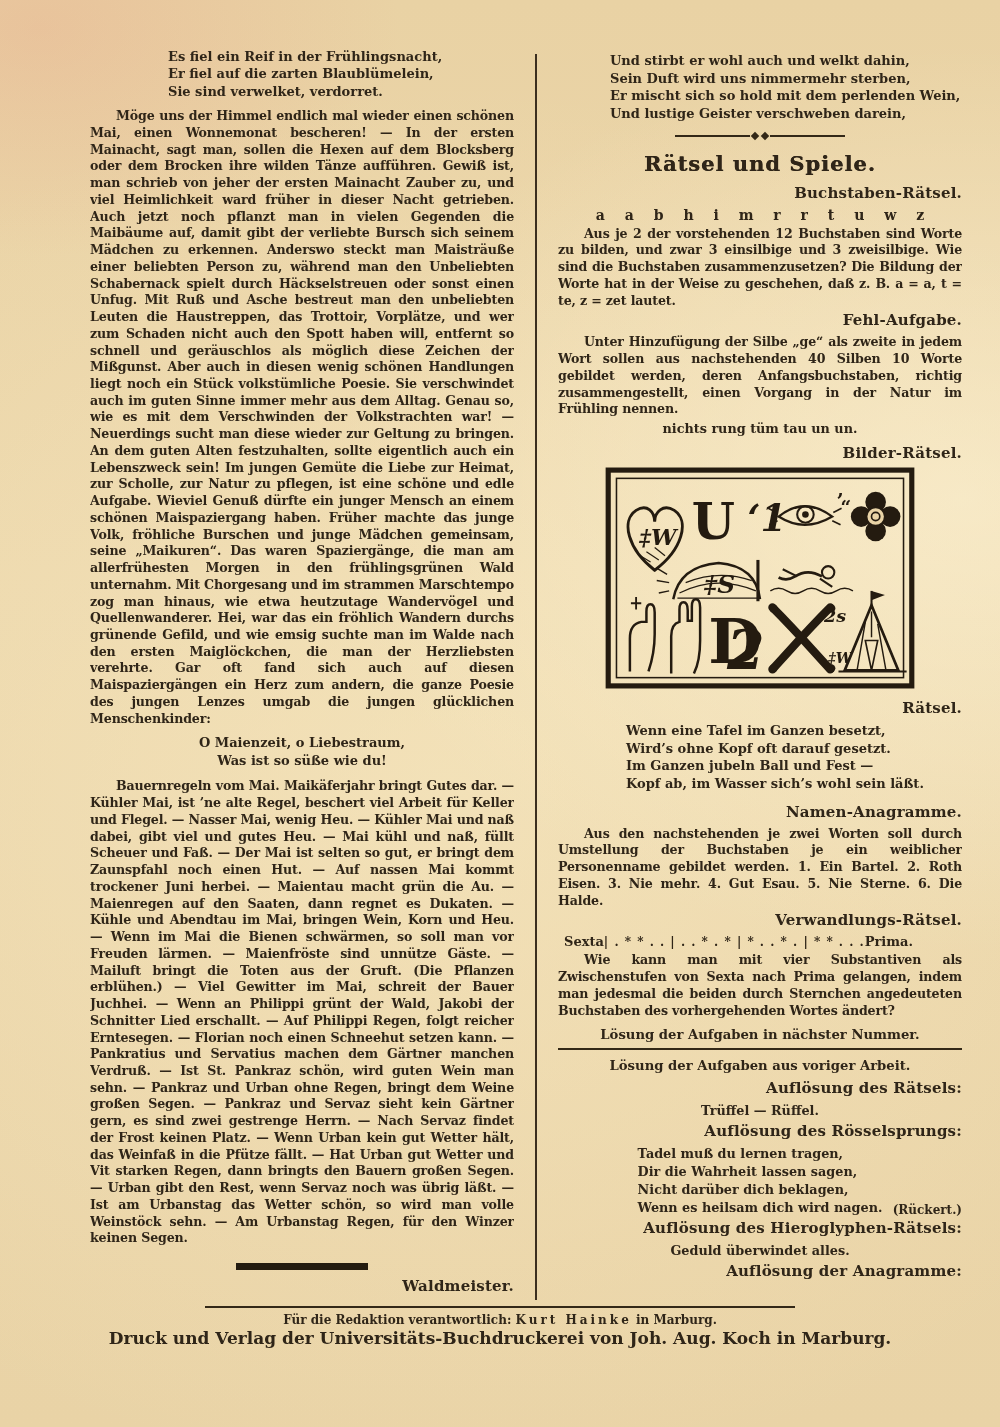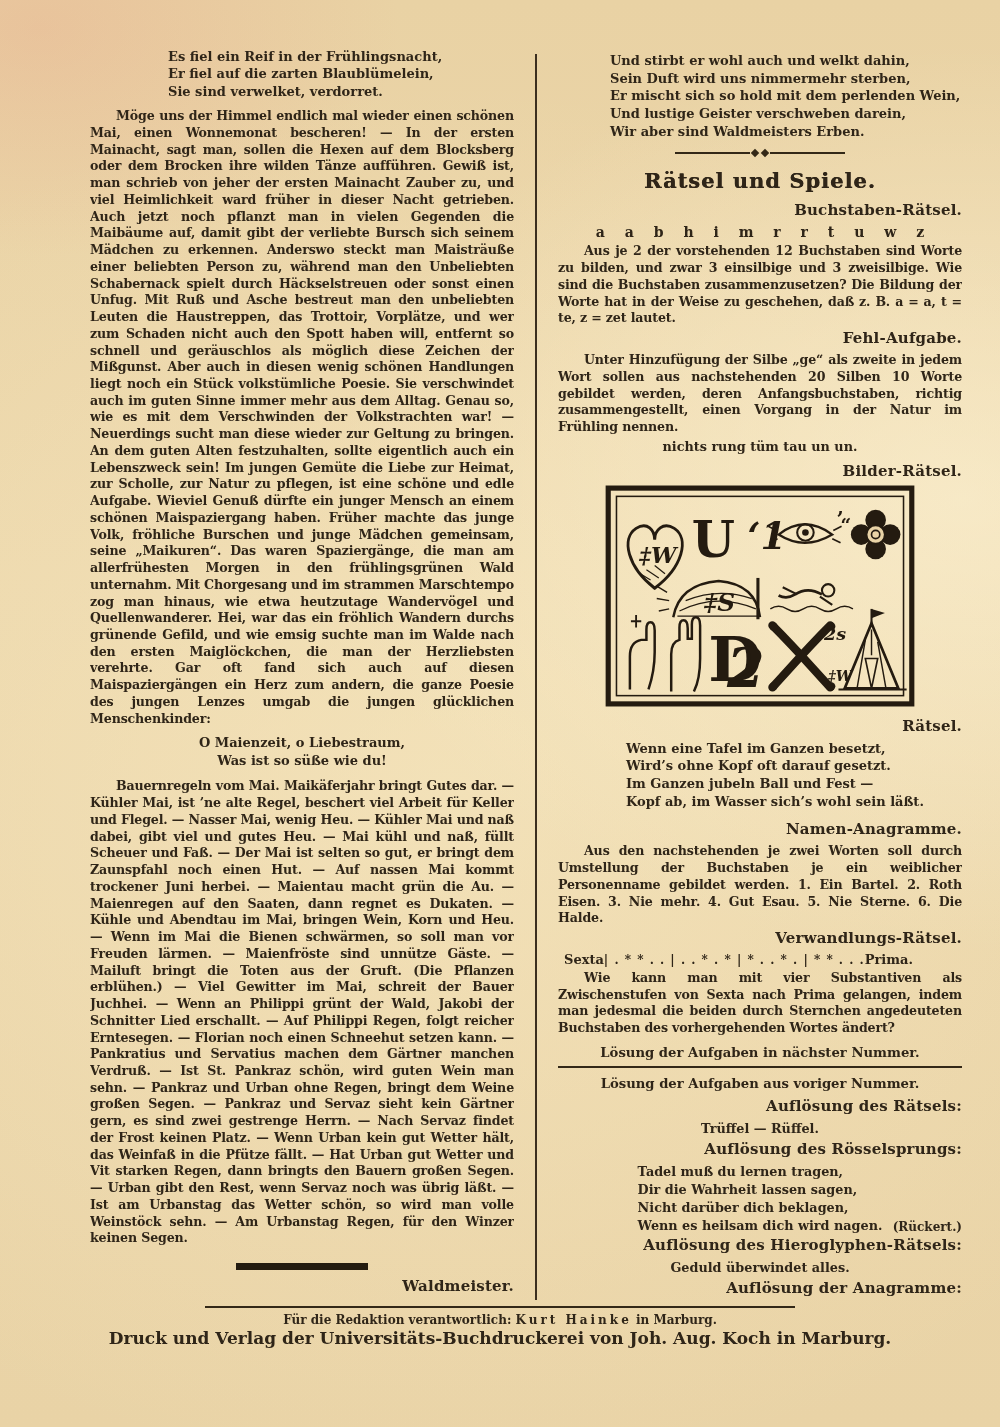--- a/index.html
+++ b/index.html
@@ -81,38 +81,37 @@
   </div>
 
   <div class="divider-v"></div>
 
   <div class="col-right">
     <div class="poem2">
         <div class="pline">Und stirbt er wohl auch und welkt dahin,</div>
         <div class="pline">Sein Duft wird uns nimmermehr sterben,</div>
         <div class="pline">Er mischt sich so hold mit dem perlenden Wein,</div>
         <div class="pline">Und lustige Geister verschweben darein,</div>
-        <div class="pline">Wir aber sind Waldmeisters Erben.</div>
       </div>
 
     <div class="orn">
       <div class="ln"></div>
       <div class="dm"></div>
       <div class="dm"></div>
       <div class="ln"></div>
     </div>
 
     <div class="big-title">Rätsel und Spiele.</div>
 
     <div class="subhead">Buchstaben-Rätsel.</div>
     <div class="letters">a a b h i m r r t u w z</div>
     <div class="bt ind">Aus je 2 der vorstehenden 12 Buchstaben sind Worte zu bilden, und zwar 3 einsilbige und 3 zweisilbige. Wie sind die Buchstaben zusammenzusetzen? Die Bildung der Worte hat in der Weise zu geschehen, daß z. B. a = a, t = te, z = zet lautet.</div>
 
     <div class="subhead">Fehl-Aufgabe.</div>
-    <div class="bt ind">Unter Hinzufügung der Silbe „ge“ als zweite in jedem Wort sollen aus nachstehenden 20 Silben 10 Worte gebildet werden, deren Anfangsbuchstaben, richtig zusammengestellt, einen Vorgang in der Natur im Frühling nennen.</div>
+    <div class="bt ind">Unter Hinzufügung der Silbe „ge“ als zweite in jedem Wort sollen aus nachstehenden 40 Silben 10 Worte gebildet werden, deren Anfangsbuchstaben, richtig zusammengestellt, einen Vorgang in der Natur im Frühling nennen.</div>
     <div class="syllables">
         <div class="pline">nichts rung tüm tau un un.</div>
       </div>
 
     <div class="subhead">Bilder-Rätsel.</div>
     <div class="img-wrap">
       <svg viewBox="0 0 300 215" width="310" height="222">
         <rect x="3" y="3" width="294" height="209" fill="none" stroke="#241b10" stroke-width="5"></rect>
         <rect x="11" y="11" width="278" height="193" fill="none" stroke="#241b10" stroke-width="1.5"></rect>
 
@@ -209,21 +208,21 @@
     <div class="sexta-row">
       <span>Sexta</span>
       <span class="stars">| . * * . . | . . * . * | * . . * . | * * . . .</span>
       <span>Prima.</span>
     </div>
     <div class="bt ind">Wie kann man mit vier Substantiven als Zwischenstufen von Sexta nach Prima gelangen, indem man jedesmal die beiden durch Sternchen angedeuteten Buchstaben des vorhergehenden Wortes ändert?</div>
 
     <div class="center-bold">Lösung der Aufgaben in nächster Nummer.</div>
 
     <div class="rule-h"></div>
-    <div class="center-bold" style="margin-top:2px">Lösung der Aufgaben aus voriger Nummer.</div>
+    <div class="center-bold" style="margin-top:2px">Lösung der Aufgaben aus voriger Arbeit.</div>
 
     <div class="subhead">Auflösung des Rätsels:</div>
     <div class="sol-lines">Trüffel — Rüffel.</div>
 
     <div class="subhead">Auflösung des Rösselsprungs:</div>
     <div class="sol-poem-wrap">
       <div class="sol-poem"><div class="pline">Tadel muß du lernen tragen,</div><div class="pline">Dir die Wahrheit lassen sagen,</div><div class="pline">Nicht darüber dich beklagen,</div><div class="pline">Wenn es heilsam dich wird nagen.</div></div>
       <span class="attrib">(Rückert.)</span>
     </div>
 

